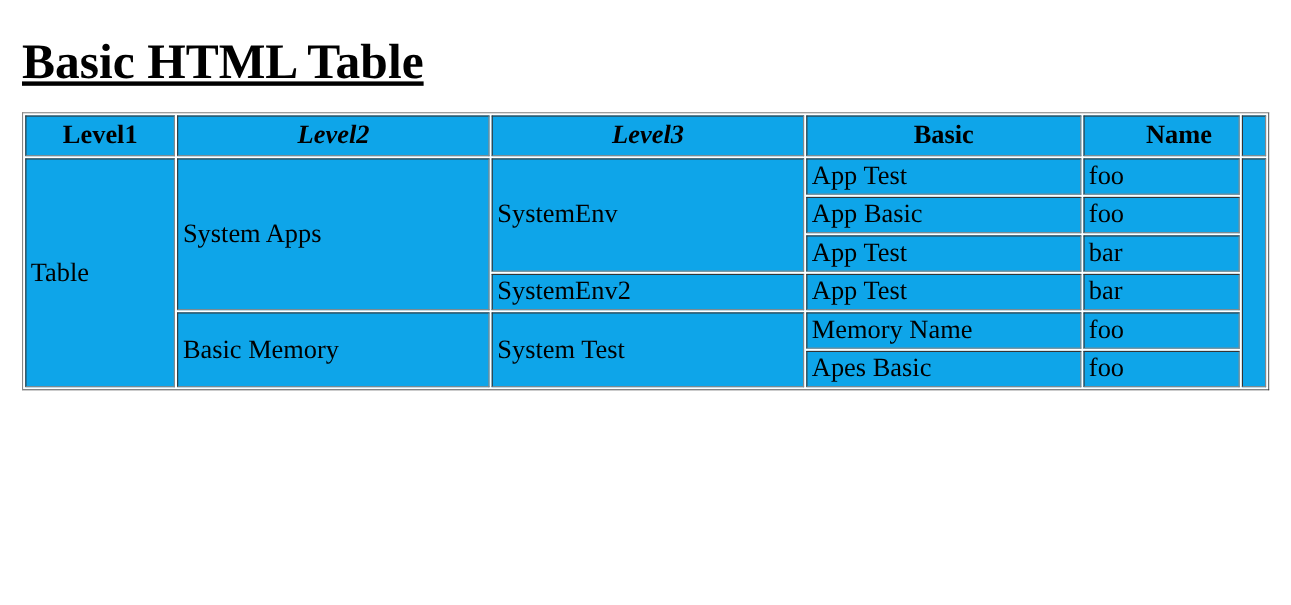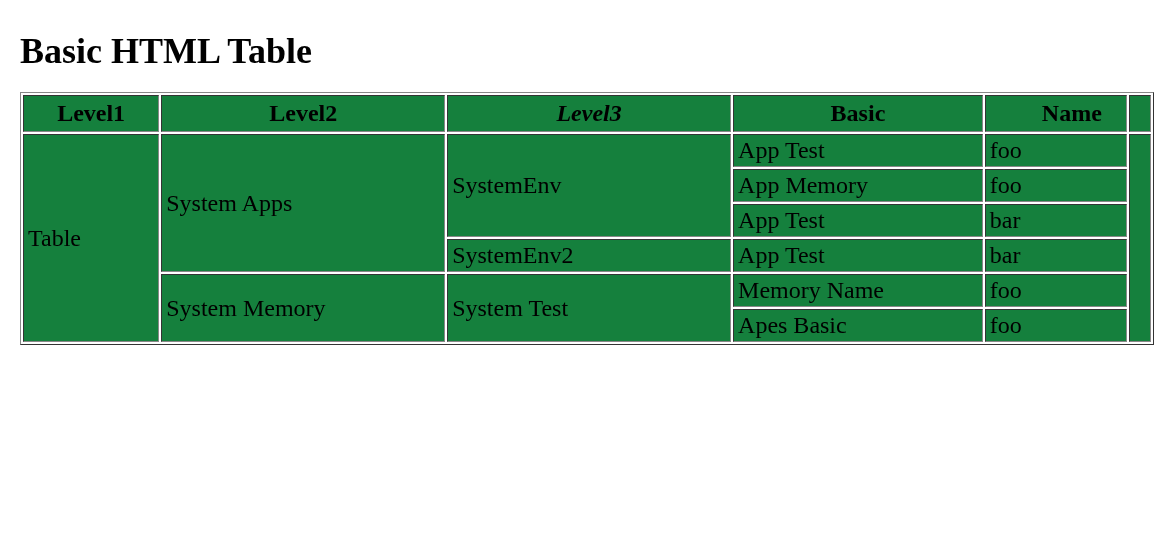--- a/index.html
+++ b/index.html
@@ -2,45 +2,46 @@
 <html><head>
   <meta charset="utf-8">
   <style>
     body {
       font-family: "Times New Roman", Times, serif;
       margin: 20px;
       background: #ffffff;
       color: #000000;
     }
     h2 {
-      font-size: 36px;
+      font-size: 45px;
       font-weight: bold;
       margin: 10px 0 20px 0;
+      text-decoration: underline;
     }
     table {
       border-collapse: separate;
       border-spacing: 2px;
       border: 1px outset #888;
       width: 100%;
       font-size: 24px;
     }
     th, td {
       border: 1px inset #888;
       padding: 2px 4px;
       vertical-align: middle;
       text-align: left;
-      background: #15803d;
+      background: #0ea5e9;
     }
     th {
       font-weight: bold;
       text-align: center;
       padding: 4px 8px;
     }
     .col-level1 { width: 12%; min-width: 110px; }
-    .col-level2 { width: 25%; min-width: 200px; }
+    .col-level2 { width: 25%; min-width: 200px; font-style: italic; }
     .col-level3 { width: 25%; min-width: 200px; font-style: italic; }
     .col-info   { width: 22%; min-width: 180px; }
     .col-name   { width: 11%; min-width: 90px; padding-left: 40px; }
     .col-extra  { width: 1%;  min-width: 4px; }
   </style>
 </head>
 <body>
 
 <h2>Basic HTML Table</h2>
 
@@ -58,34 +59,34 @@
   <tbody>
     <tr>
       <td rowspan="6">Table</td>
       <td rowspan="4">System Apps</td>
       <td rowspan="3">SystemEnv</td>
       <td>App Test</td>
       <td>foo</td>
       <td rowspan="6"></td>
     </tr>
     <tr>
-      <td>App Memory</td>
+      <td>App Basic</td>
       <td>foo</td>
     </tr>
     <tr>
       <td>App Test</td>
       <td>bar</td>
     </tr>
     <tr>
       <td>SystemEnv2</td>
       <td>App Test</td>
       <td>bar</td>
     </tr>
     <tr>
-      <td rowspan="2">System Memory</td>
+      <td rowspan="2">Basic Memory</td>
       <td rowspan="2">System Test</td>
       <td>Memory Name</td>
       <td>foo</td>
     </tr>
     <tr>
       <td>Apes Basic</td>
       <td>foo</td>
     </tr>
   </tbody>
 </table>

